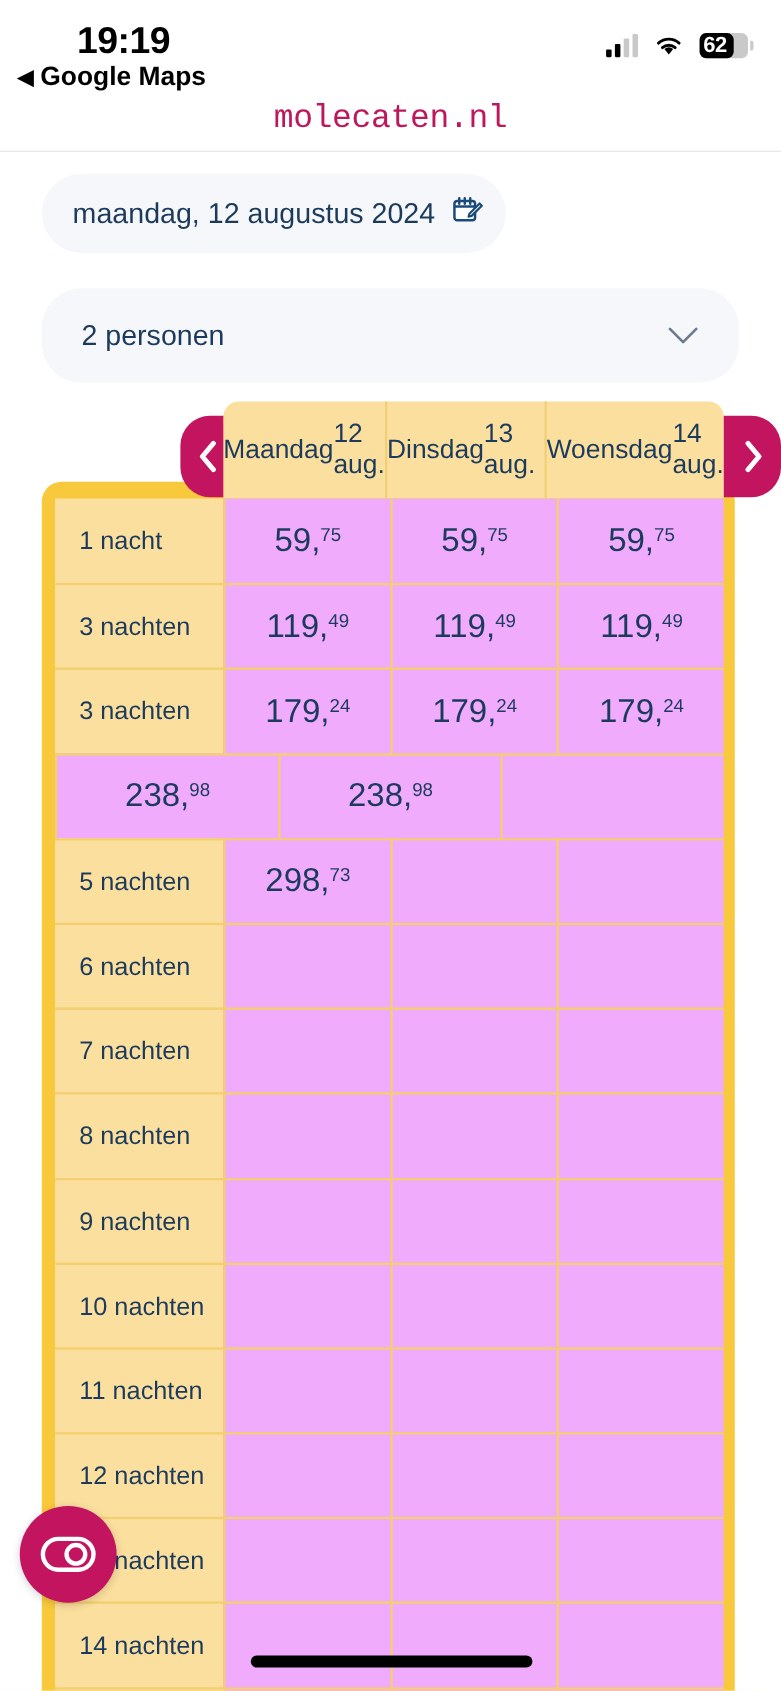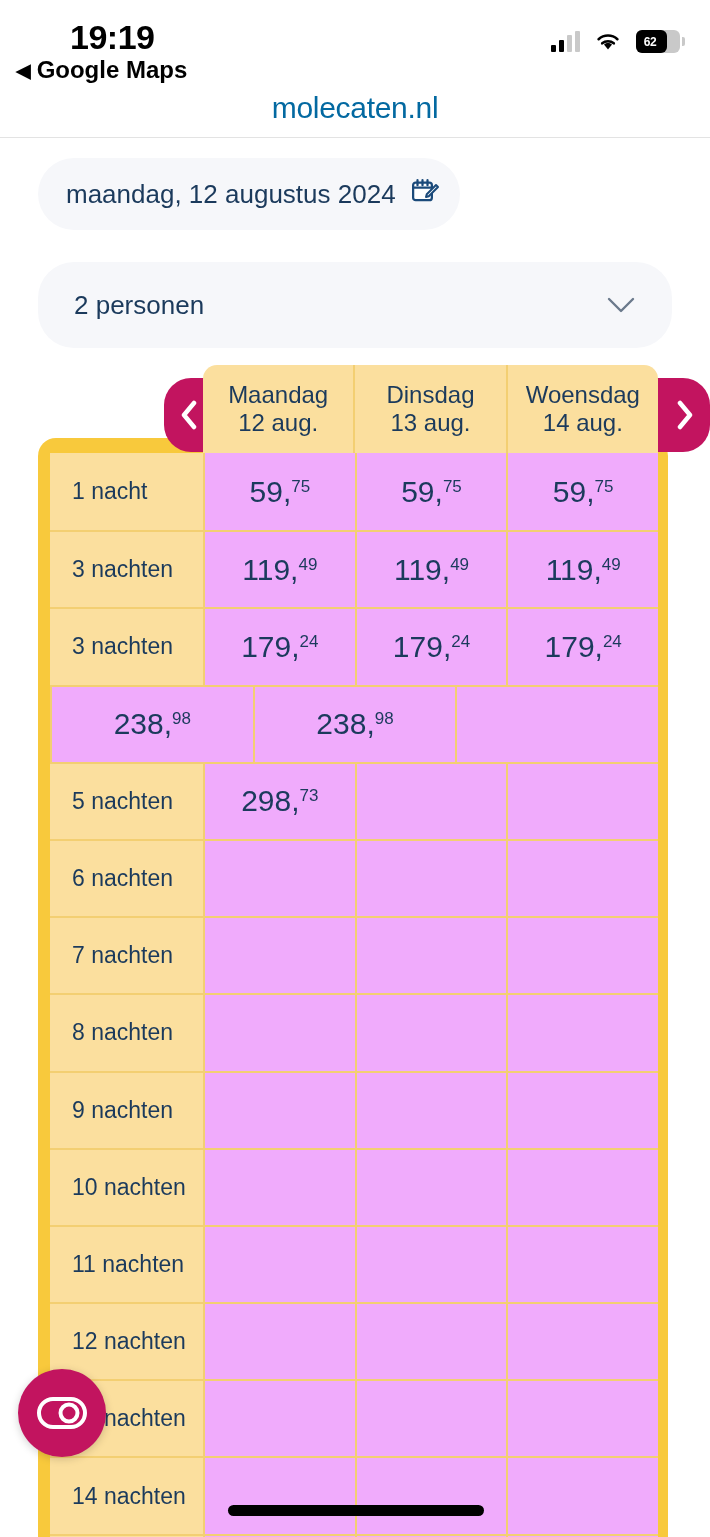--- a/index.html
+++ b/index.html
@@ -34,33 +34,33 @@
   .batt { position:relative; width:44px; height:23px; }
   .batt-shell {
     position:absolute; inset:0; border-radius:6px; background:#c9c9c9;
   }
   .batt-fill {
     position:absolute; left:0; top:0; bottom:0; width:31px;
     border-radius:6px; background:#000;
   }
   .batt-num {
     position:absolute; inset:0; display:flex; align-items:center; justify-content:center;
-    font-size:12px; font-weight:bold; color:#fff; letter-spacing:-0.5px; padding-right:16px;
+    font-size:20px; font-weight:bold; color:#fff; letter-spacing:-0.5px; padding-right:16px;
   }
   .batt-tip {
     position:absolute; right:-5px; top:7px; width:3px; height:9px;
     border-radius:0 2px 2px 0; background:#c9c9c9;
   }
 
   
   .titlebar {
     position:absolute; left:0; top:78px; width:710px; height:60px;
     display:flex; align-items:center; justify-content:center;
   }
-  .titlebar .t { font-size:30px; color:#0369a1; letter-spacing:-0.3px; }
+  .titlebar .t { font-size:30px; color:#be185d; letter-spacing:-0.3px;font-family:Liberation Mono, monospace; }
   .hairline { position:absolute; left:0; top:137px; width:710px; height:1px; background:#e3e3e3; }
 
   
   .pill {
     position:absolute; background:#f6f7fa; border-radius:36px;
     display:flex; align-items:center;
   }
   #date-pill { left:38px; top:158px; width:422px; height:72px; padding:0 28px; gap:14px; }
   #date-pill .txt { font-size:26px; color:#1b3a5c; white-space:nowrap; }
   #guests-pill { left:38px; top:262px; width:634px; height:86px; padding:0 36px; justify-content:space-between; }
@@ -73,21 +73,21 @@
     background:#f8c93c; border-radius:18px;
   }
 
   
   #dayheader {
     position:absolute; left:203px; top:365px; width:455px; height:88px;
     background:#fbdf9e; border-radius:14px 14px 0 0;
     display:flex; z-index:4;
   }
   .dayhead {
-    flex:1; display:flex; flex-direction:column; align-items:center; justify-content:center;
+    flex:1; display:flex; flex-direction:row; align-items:center; justify-content:center;
     line-height:1.16; color:#1b3a5c;
   }
   .dayhead + .dayhead { border-left:2px solid #f3cf72; }
   .dayhead .dw { font-size:24px; }
   .dayhead .dd { font-size:24px; font-weight:normal; }
 
   
   .navarrow {
     position:absolute; top:378px; width:54px; height:74px; background:#c2145f;
     display:flex; align-items:center; justify-content:center; z-index:3;

